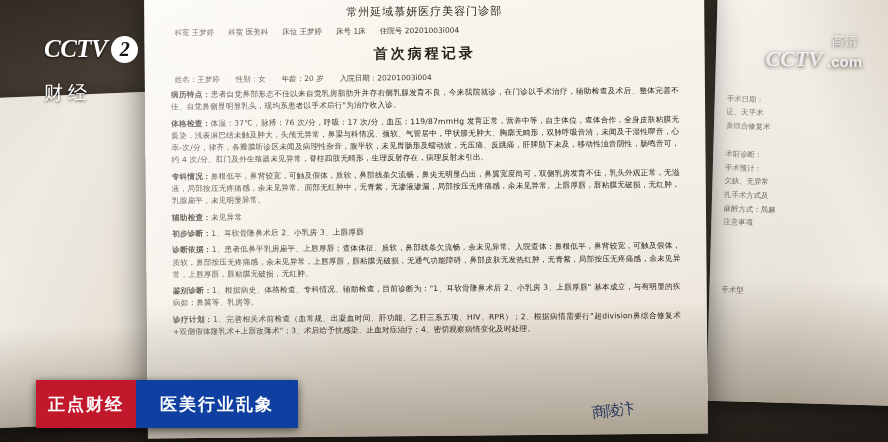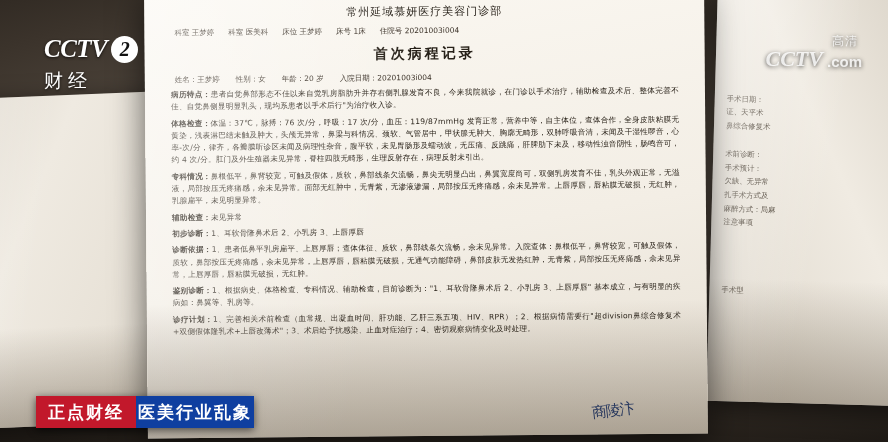--- a/index.html
+++ b/index.html
@@ -193,21 +193,21 @@
     font-weight: bold;
     font-size: 20px;
     display: flex;
     align-items: center;
     justify-content: center;
     line-height: 1;
   }
   .logo-sub {
     font-size: 19px;
     letter-spacing: 5px;
-    margin-top: 4px;
+    margin-top: 16px;
     text-shadow: 0 1px 3px rgba(0,0,0,0.8);
   }
 
   
   .watermark {
     position: absolute;
     right: 26px;
     top: 46px;
     display: flex;
     align-items: flex-end;
@@ -235,42 +235,42 @@
     letter-spacing: 1px;
     color: rgba(255,255,255,0.78);
   }
 
   
   .lower-third {
     position: absolute;
     left: 36px;
     bottom: 14px;
     display: flex;
-    height: 32px;
+    height: 48px;
     box-shadow: 0 2px 8px rgba(0,0,0,0.6);
   }
   .lt-left {
     background: #c2182b;
     color: #fff;
     font-size: 17px;
     font-weight: bold;
     letter-spacing: 2px;
     display: flex;
     align-items: center;
     padding: 0 12px;
   }
   .lt-right {
     background: #0f3fa0;
     color: #fff;
     font-size: 17px;
     font-weight: bold;
     letter-spacing: 2px;
     display: flex;
     align-items: center;
-    padding: 0 2px;
+    padding: 0 24px;
   }
 </style>
 </head>
 <body>
 
 <div id="stage">
 
   <div class="desk"></div>
 
   <div class="sheet sheet-left">

